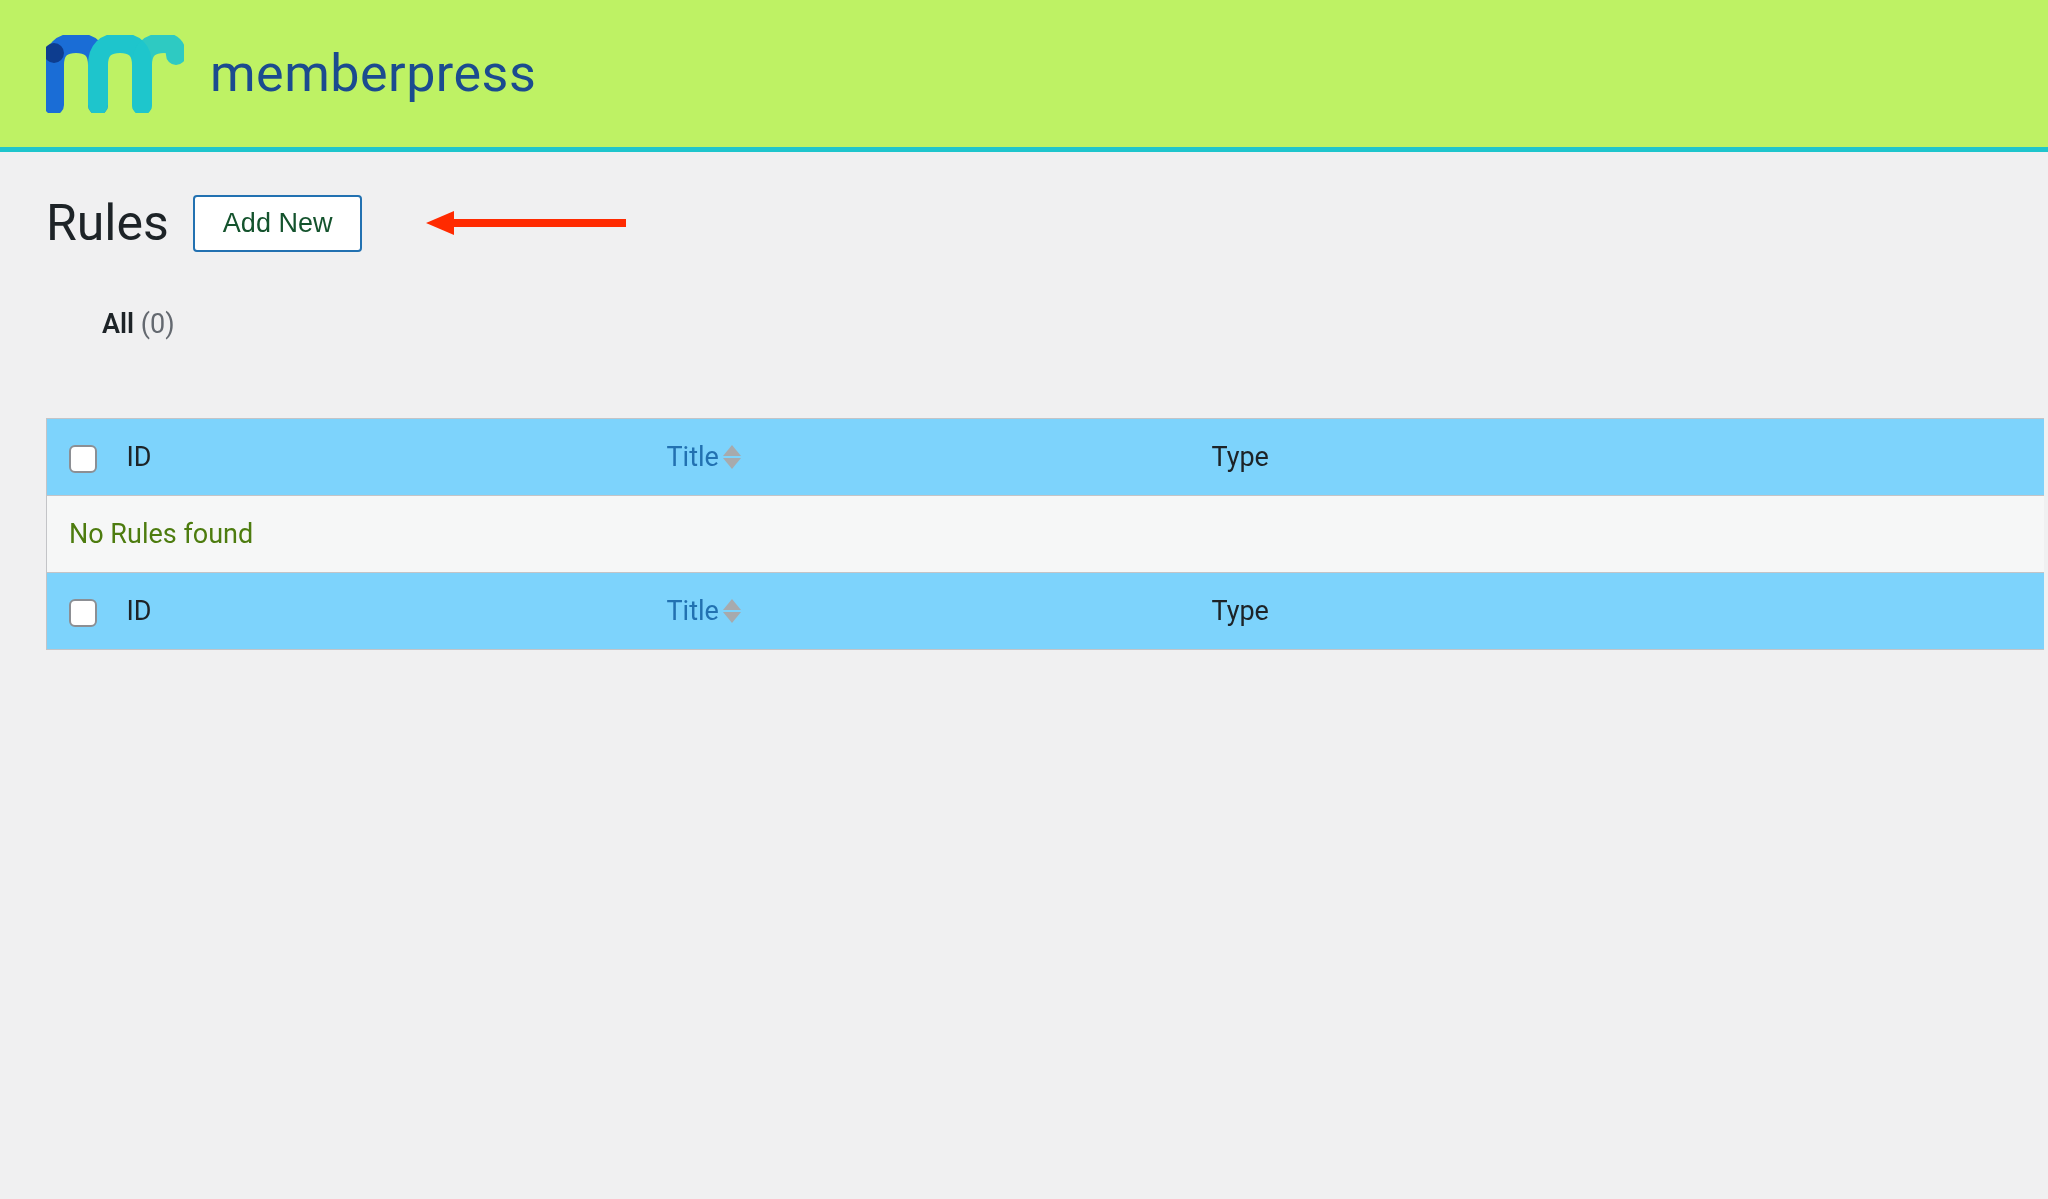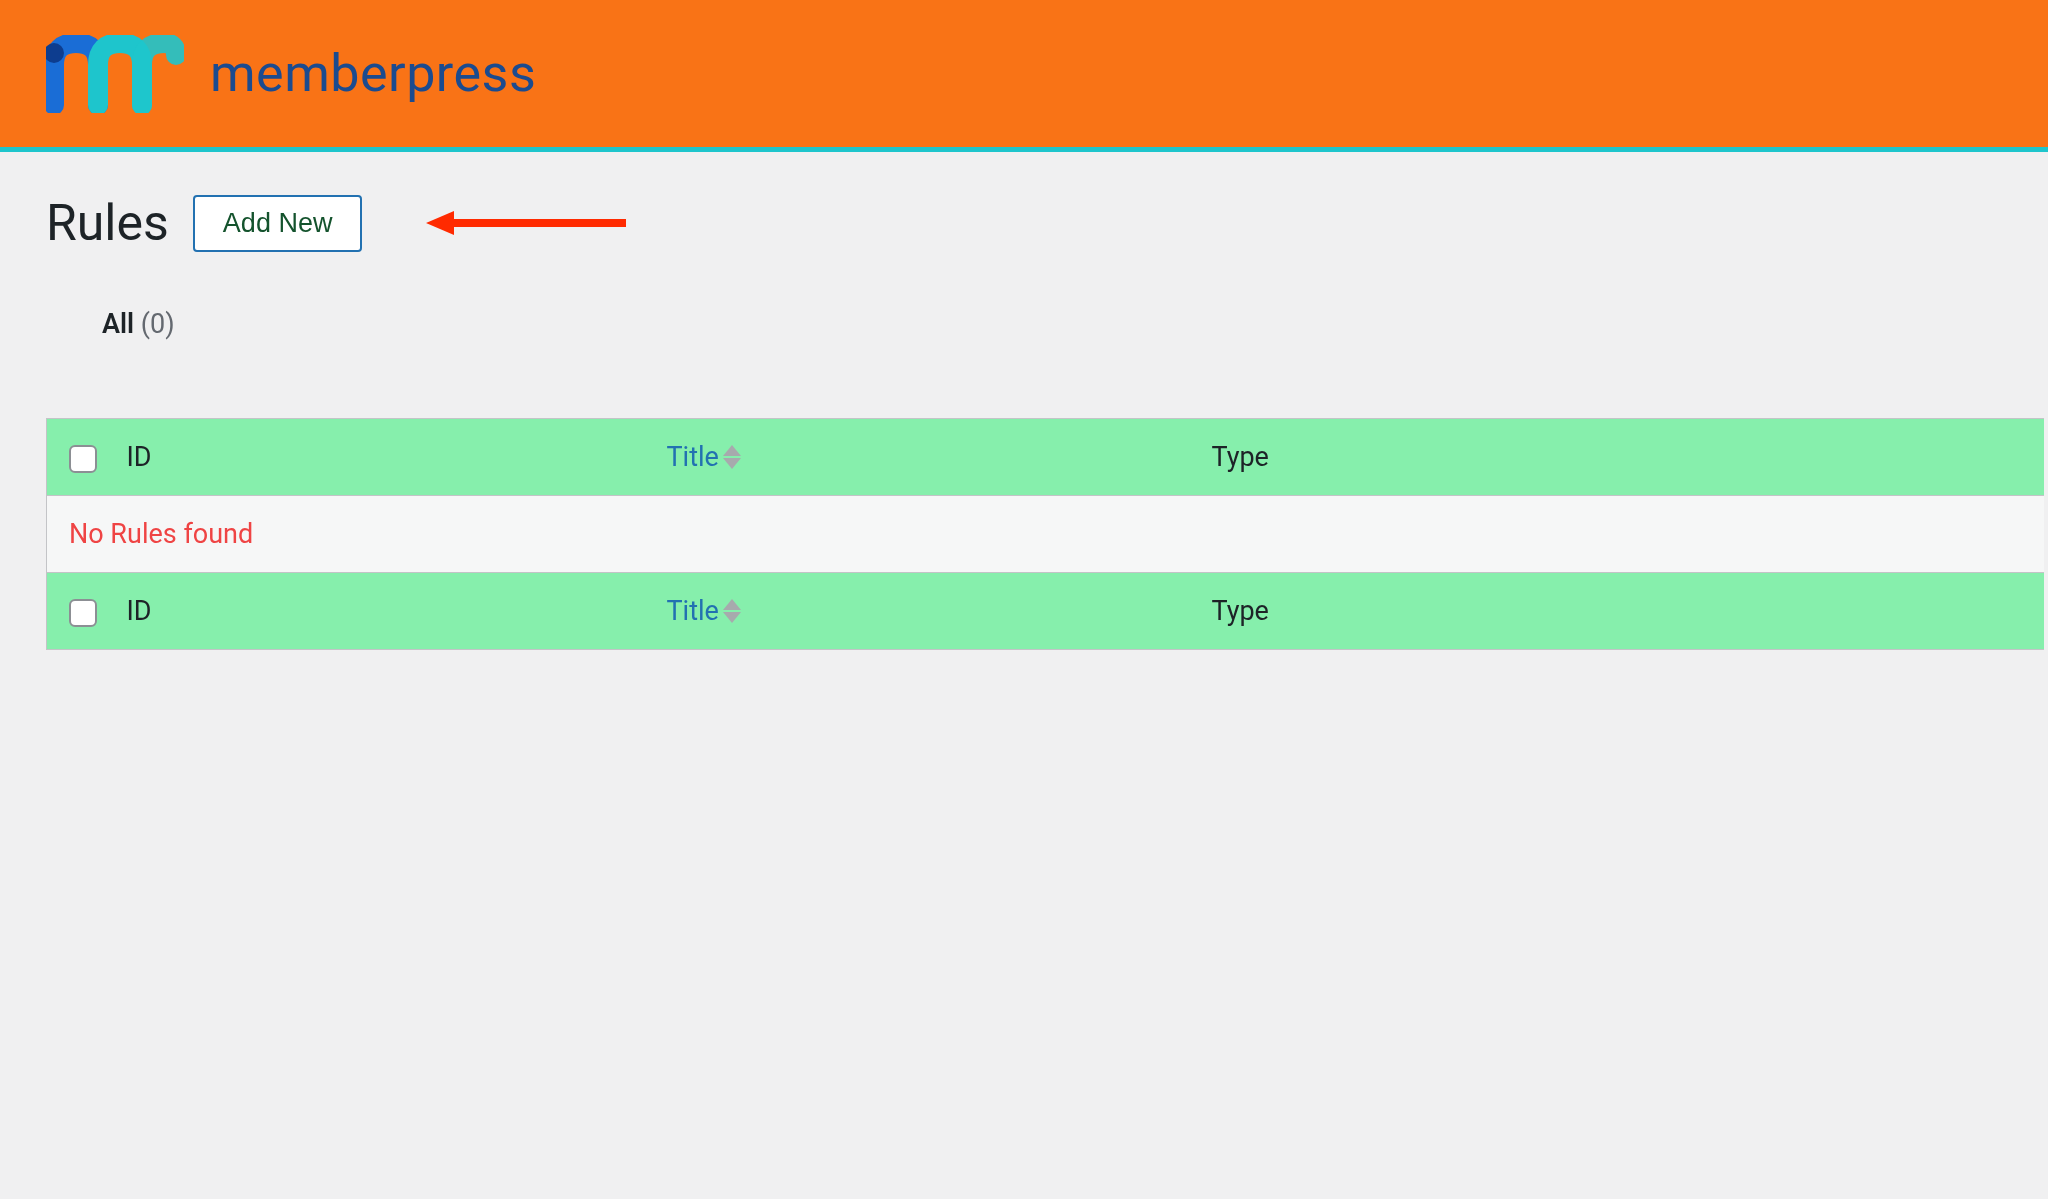--- a/index.html
+++ b/index.html
@@ -8,21 +8,21 @@
       box-sizing: border-box;
     }
     body {
       font-family: -apple-system, BlinkMacSystemFont, "Segoe UI", Roboto, "Helvetica Neue", Arial, sans-serif;
       background: #f0f0f1;
       width: 2048px;
       height: 1199px;
       overflow: hidden;
     }
     .header-bar {
-      background: #f97316;
+      background: #bef264;
       height: 152px;
       display: flex;
       align-items: center;
       padding-left: 46px;
       border-bottom: 5px solid #1ec5cc;
     }
     .logo-wrap {
       display: flex;
       align-items: center;
       gap: 26px;
@@ -81,21 +81,21 @@
     }
     .list-table {
       margin-top: 78px;
       width: calc(100% + 0px);
       border: 1px solid #c3c4c7;
       border-right: none;
       border-collapse: collapse;
       background: #ffffff;
     }
     .list-table thead tr, .list-table tfoot tr {
-      background: #86efac;
+      background: #7dd3fc;
     }
     .list-table th {
       text-align: left;
       font-weight: 400;
       font-size: 27px;
       color: #1d2327;
       padding: 22px 18px;
       border-bottom: 1px solid #c3c4c7;
     }
     .list-table tfoot th {
@@ -138,21 +138,21 @@
       line-height: 0;
       gap: 2px;
     }
     .sort-indicator svg {
       display: block;
     }
     .no-items-row td {
       background: #f6f7f7;
       padding: 22px 22px;
       font-size: 27px;
-      color: #ef4444;
+      color: #4d7c0f;
       font-weight: 400;
     }
   </style>
 </head>
 <body>
 
 <div class="header-bar">
   <div class="logo-wrap">
     <svg width="138" height="78" viewBox="0 0 138 78">
       <path d="M 8 70 L 8 30 Q 8 8 30 8 Q 52 8 52 30 L 52 70" fill="none" stroke="#1a6dd6" stroke-width="20" stroke-linecap="round"></path>

